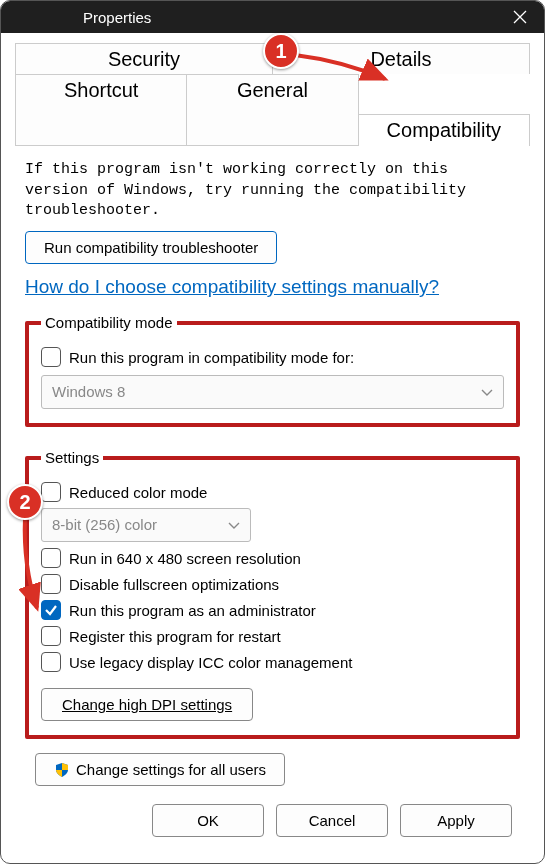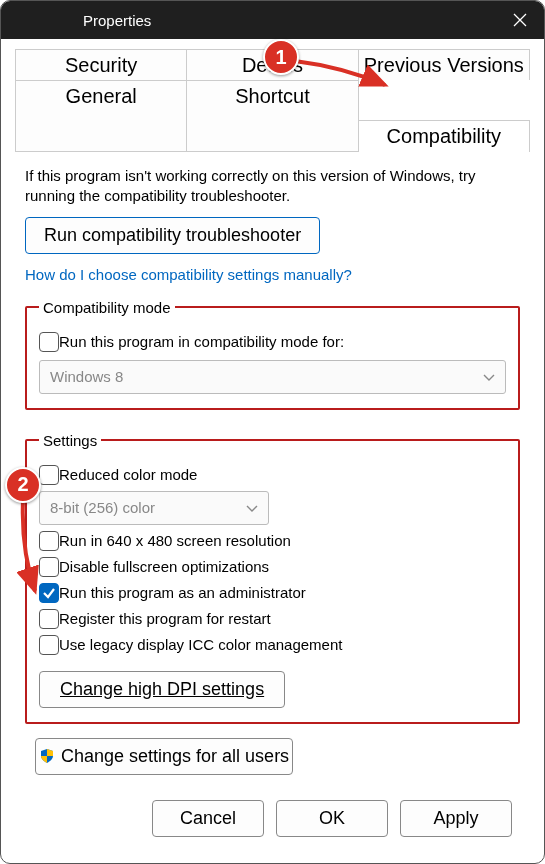--- a/index.html
+++ b/index.html
@@ -9,36 +9,36 @@
   .titlebar .title { font-size: 15px; padding-left: 68px; }
   .titlebar .close { width: 20px; height: 20px; display: flex; align-items: center; justify-content: center; cursor: pointer; }
   .body { flex: 1; padding: 10px 14px 8px 14px; display: flex; flex-direction: column; position: relative; }
   .tabs { border-bottom: 1px solid #ccc; }
   .tab-row { display: flex; }
   .tab { flex: 1; text-align: center; padding: 4px 0 3px 0; font-size: 20px; border: 1px solid #ccc; border-bottom: none; background: #fdfdfd; cursor: pointer; }
   .tab + .tab { border-left: none; }
   .tab.active { background: #fff; position: relative; margin-top: 40px; }
   .tab.active::after { content:""; position:absolute; left:0; right:0; bottom:-1px; height:2px; background:#fff; }
   .content { padding: 14px 10px 6px 10px; flex:1; }
-  .intro { font-size: 15px; line-height: 1.35; margin-bottom: 10px; }
-  .btn { display:inline-block; border:1px solid #888; background:#fdfdfd; border-radius:4px; padding:6px 16px; font-size:18px; cursor:pointer; }
+  .intro { font-size: 15px; line-height: 1.35; margin-bottom: 10px; font-family: Liberation Mono, monospace; }
+  .btn { display:inline-block; border:1px solid #888; background:#fdfdfd; border-radius:4px; padding:6px 16px; font-size:15px; cursor:pointer; }
   .btn.troubleshoot { border:1.5px solid #0067c0; padding:7px 18px; }
-  .link { color:#0067c0; font-size:15px; display:inline-block; margin-top:12px; margin-bottom:16px; cursor:pointer; }
-  fieldset.group { border:2px solid #b91c1c; border-radius:2px; padding:10px 12px 14px 12px; margin-bottom:22px; }
+  .link { color:#0067c0; text-decoration: underline; font-size:19px; display:inline-block; margin-top:12px; margin-bottom:16px; cursor:pointer; }
+  fieldset.group { border:4px solid #b91c1c; border-radius:2px; padding:10px 12px 14px 12px; margin-bottom:22px; }
   fieldset.group legend { font-size:15px; padding:0 4px; }
-  .chk-row { display:flex; align-items:center; margin:6px 0; font-size:15px; }
+  .chk-row { display:flex; align-items:center; gap:8px; margin:6px 0; font-size:15px; }
   .chk { width:20px; height:20px; border:1.5px solid #555; border-radius:4px; background:#fff; display:inline-flex; align-items:center; justify-content:center; cursor:pointer; flex-shrink:0; }
   .chk.checked { background:#0067c0; border-color:#0067c0; }
   .chk.checked svg { display:block; }
   .chk svg { display:none; }
   .select { border:1px solid #bbb; border-radius:3px; height:34px; display:flex; align-items:flex-end; justify-content:space-between; padding:8px 10px; color:#888; font-size:15px; background:#fafafa; margin-top:8px; cursor:default;gap:22px; }
   .select .chev { color:#888; }
-  .select.narrow { width:230px; margin-top:4px; margin-bottom:6px; }
+  .select.narrow { width:210px; margin-top:4px; margin-bottom:6px; }
   .btn.dpi { margin-top:10px; padding:7px 20px;text-decoration:underline; }
-  .btn.allusers { margin-left:10px; padding:7px 3px; display:inline-flex; align-items:center; gap:6px; }
+  .btn.allusers { margin-left:10px; padding:7px 18px; display:inline-flex; align-items:center; gap:6px; }
   .shield { width:16px; height:16px; }
   .footer { display:flex; justify-content:flex-end; gap:12px; padding:12px 18px 18px 0; }
   .footer .btn { width:112px; text-align:center; padding:7px 0; }
   
   .badge { position:absolute; width:36px; height:36px; border-radius:50%; background:#d93025; border:2px solid #fff; box-shadow:0 1px 3px rgba(0,0,0,.4); color:#fff; font-weight:700; font-size:20px; display:flex; align-items:center; justify-content:center; z-index:50; }
   .arrow { position:absolute; z-index:49; }
 </style>
 </head>
 <body>
 
@@ -62,25 +62,24 @@
             <path d="M0,0 L7,3 L0,6 Z" fill="#d93025"></path>
           </marker>
         </defs>
       <path d="M2 6 Q50 12 92 30" stroke="#d93025" stroke-width="4" fill="none" marker-end="url(#ah1)"></path>
     </svg>
 
     <div class="tabs">
       <div class="tab-row">
         <div class="tab">Security</div>
         <div class="tab">Details</div>
-        <div class="tab">Previous Versions</div>
       </div>
       <div class="tab-row">
+        <div class="tab">Shortcut</div>
         <div class="tab">General</div>
-        <div class="tab">Shortcut</div>
         <div class="tab active">Compatibility</div>
       </div>
     </div>
 
     <div class="content">
 
       <p class="intro">If this program isn't working correctly on this version of Windows, try running the compatibility troubleshooter.</p>
 
       <button class="btn troubleshoot">Run compatibility troubleshooter</button>
 
@@ -164,19 +163,19 @@
           <path d="M8 1 L14 3 V8 C14 12 8 15 8 15 C8 15 2 12 2 8 V3 Z" fill="#0067c0"></path>
           <path d="M8 1 L14 3 V8 L8 8 Z" fill="#ffc107"></path>
           <path d="M8 8 L8 15 C8 15 2 12 2 8 Z" fill="#ffc107"></path>
         </svg>
         <span>Change settings for all users</span>
       </button>
 
     </div>
 
     <div class="footer">
+      <button class="btn">OK</button>
       <button class="btn">Cancel</button>
-      <button class="btn">OK</button>
       <button class="btn">Apply</button>
     </div>
 
   </div>
 </div>
 
 </body></html>

